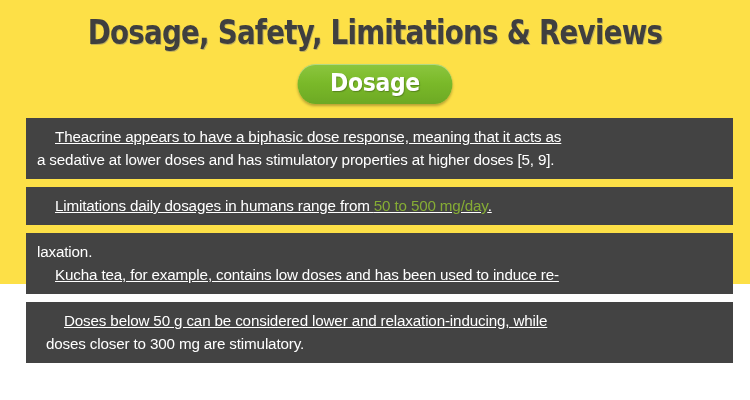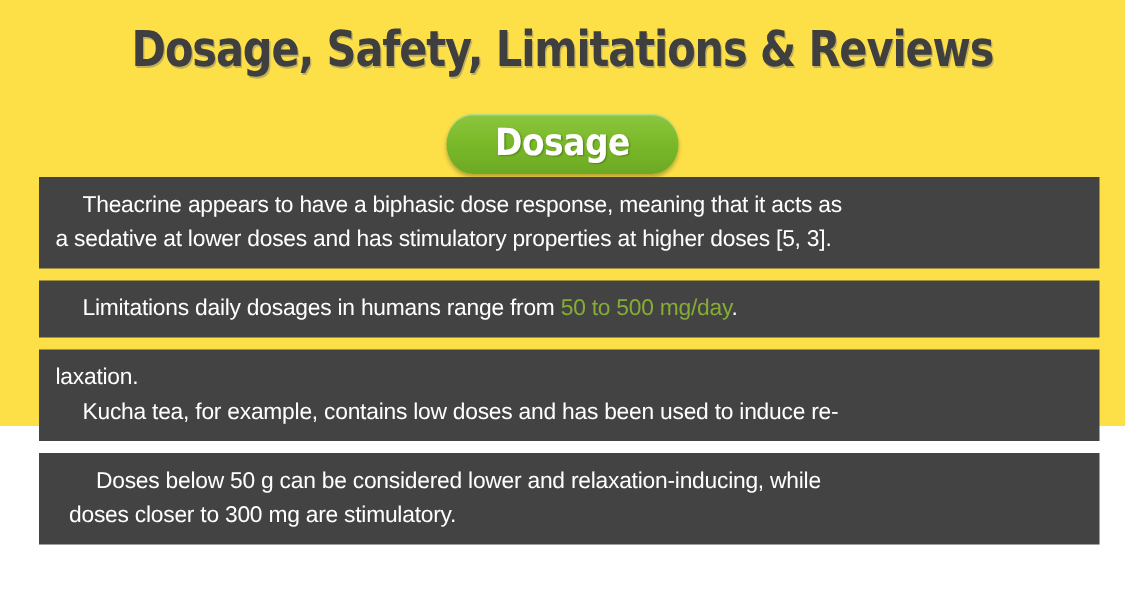--- a/index.html
+++ b/index.html
@@ -38,21 +38,21 @@
     transform: scaleX(0.84);
     transform-origin: 50% 50%;
     text-shadow: 1px 1px 0 rgba(120,120,120,0.45);
     white-space: nowrap;
   }
 
   
   .badge-wrap {
     position: absolute;
     left: 0;
-    top: 76px;
+    top: 64px;
     width: 750px;
     text-align: center;
   }
   .badge {
     display: inline-block;
     min-width: 112px;
     padding: 5px 32px 7px 32px;
     background: linear-gradient(180deg, #8cc63f 0%, #7ab929 48%, #6da924 100%);
     border-radius: 22px;
     box-shadow: 0 2px 3px rgba(0,0,0,0.28), inset 0 1px 0 rgba(255,255,255,0.35);
@@ -89,41 +89,42 @@
   .box:last-child {
     margin-bottom: 0;
     padding-left: 20px;
   }
   .box .line {
     display: block;
     white-space: nowrap;
   }
   .box .line.indent {
     padding-left: 18px;
+    text-decoration: underline;
   }
   .hl-green {
     color: #85ac35;
   }
 </style>
 </head>
 <body>
 
 <div class="slide">
 
   <div class="title">Dosage, Safety, Limitations &amp; Reviews</div>
 
   <div class="badge-wrap">
     <span class="badge">Dosage</span>
   </div>
 
   <div class="boxes">
 
     <div class="box">
       <span class="line indent">Theacrine appears to have a biphasic dose response, meaning that it acts as</span>
-      <span class="line">a sedative at lower doses and has stimulatory properties at higher doses [5, 3].</span>
+      <span class="line">a sedative at lower doses and has stimulatory properties at higher doses [5, 9].</span>
     </div>
 
     <div class="box">
       <span class="line indent"><span>Limitations daily dosages in humans range from </span><span class="hl-green">50 to 500 mg/day</span><span>.</span></span>
     </div>
 
     <div class="box">
       <span class="line">laxation.</span>
       <span class="line indent">Kucha tea, for example, contains low doses and has been used to induce re-</span>
     </div>

